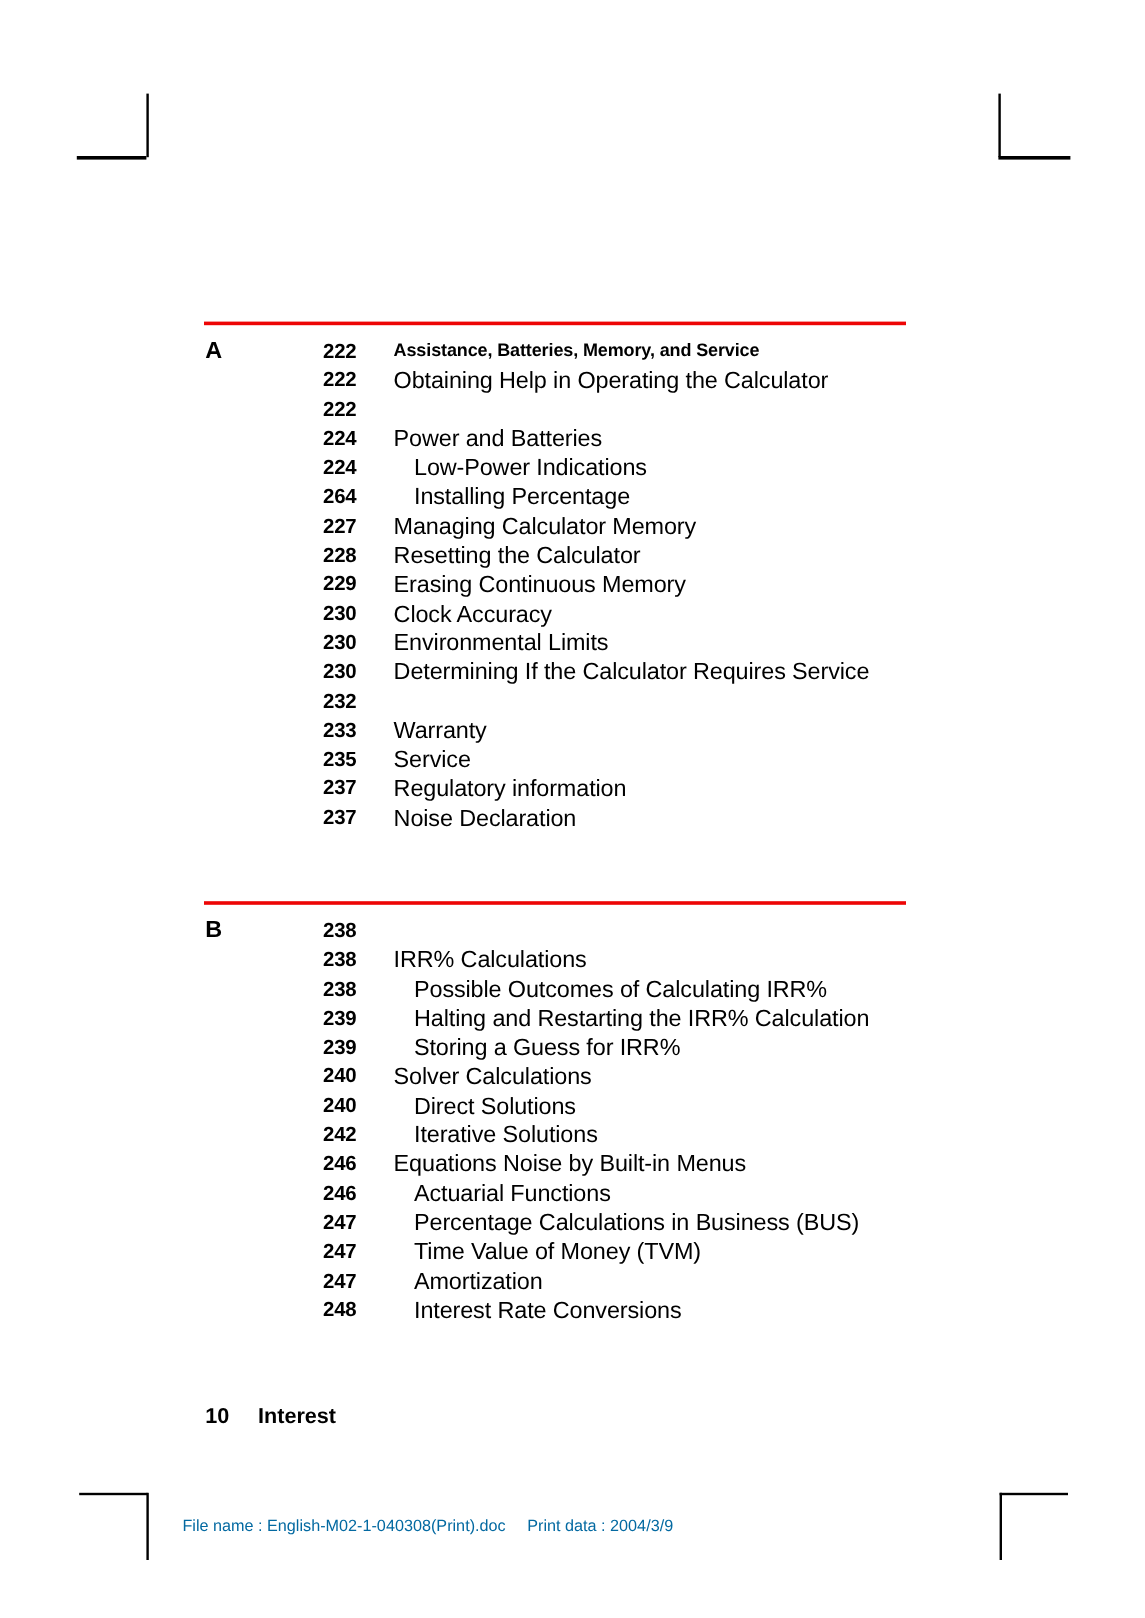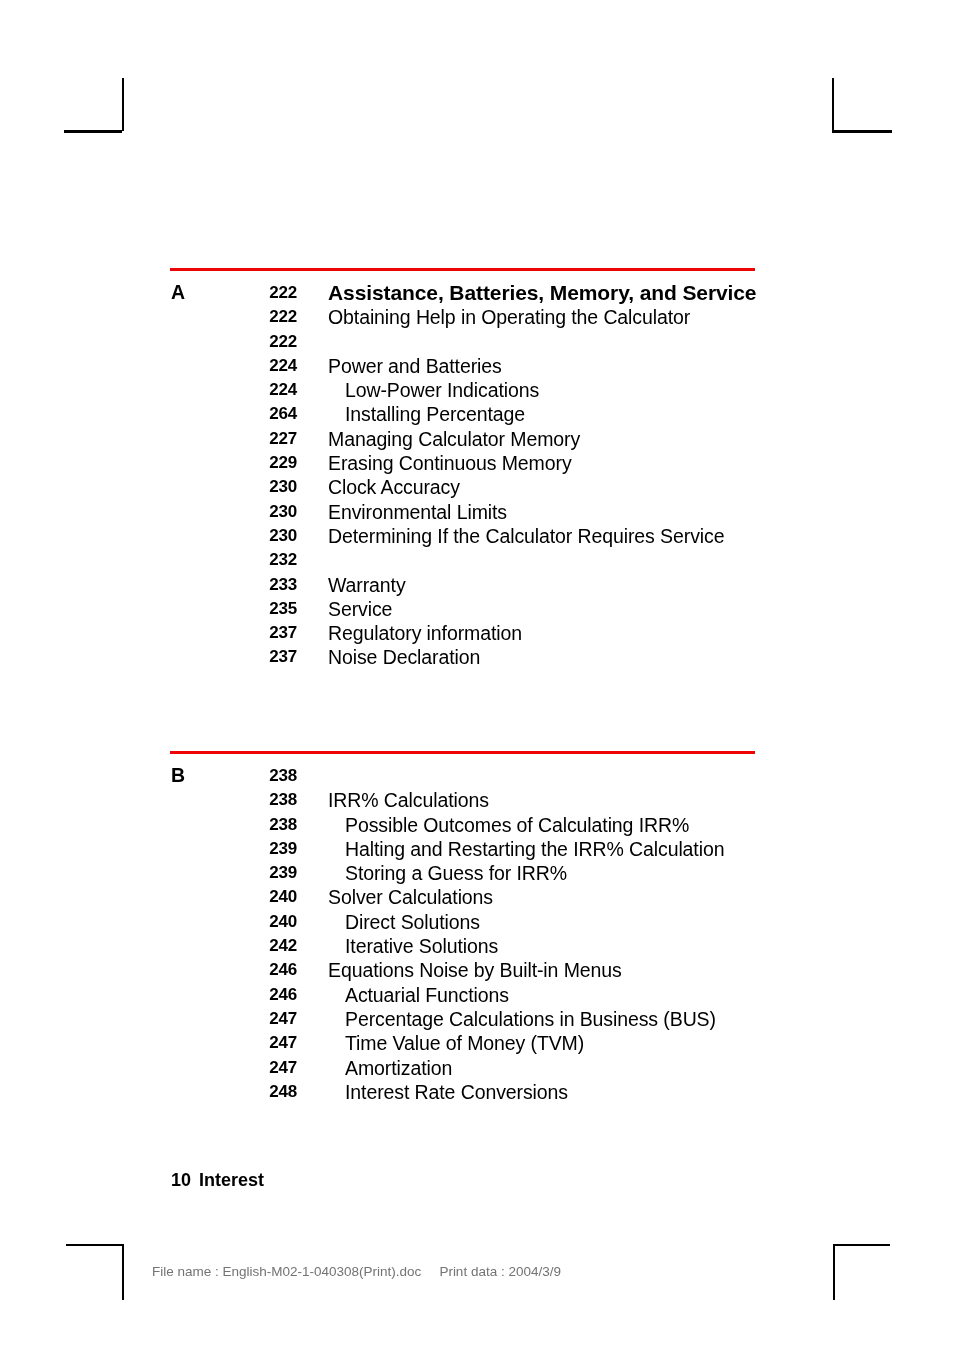--- a/index.html
+++ b/index.html
@@ -96,49 +96,49 @@
     left: 328px;
     font-size: 19.5px;
     font-weight: normal;
     letter-spacing: -0.1px;
   }
 
   .entry.lvl2 .title { left: 345px; }
 
   .entry.head .title {
     font-weight: bold;
-    font-size: 21px;
+    font-size: 15px;
     letter-spacing: -0.1px;
   }
 
   
   #page-footer {
     position: absolute;
     left: 171px;
     top: 1170px;
     white-space: nowrap;
   }
   #page-footer .pageno {
     font-size: 18px;
     font-weight: bold;
-    margin-right: 8px;
+    margin-right: 24px;
   }
   #page-footer .label {
     font-size: 18px;
     font-weight: bold;
   }
 
   
   #print-stamp {
     position: absolute;
     left: 152px;
     top: 1264px;
     font-family: "Liberation Sans", sans-serif;
     font-size: 13.5px;
-    color: #737373;
+    color: #0369a1;
     white-space: nowrap;
   }
   #print-stamp .gap { display: inline-block; width: 18px; }
 </style>
 </head>
 <body>
 
 <div class="crop" id="crop-tl">
   <div class="v"></div>
   <div class="h"></div>
@@ -183,20 +183,24 @@
         </div>
         <div class="entry lvl2">
           <span class="pg">264</span>
           <span class="title">Installing Percentage</span>
         </div>
         <div class="entry">
           <span class="pg">227</span>
           <span class="title">Managing Calculator Memory</span>
         </div>
         <div class="entry">
+          <span class="pg">228</span>
+          <span class="title">Resetting the Calculator</span>
+        </div>
+        <div class="entry">
           <span class="pg">229</span>
           <span class="title">Erasing Continuous Memory</span>
         </div>
         <div class="entry">
           <span class="pg">230</span>
           <span class="title">Clock Accuracy</span>
         </div>
         <div class="entry">
           <span class="pg">230</span>
           <span class="title">Environmental Limits</span>

